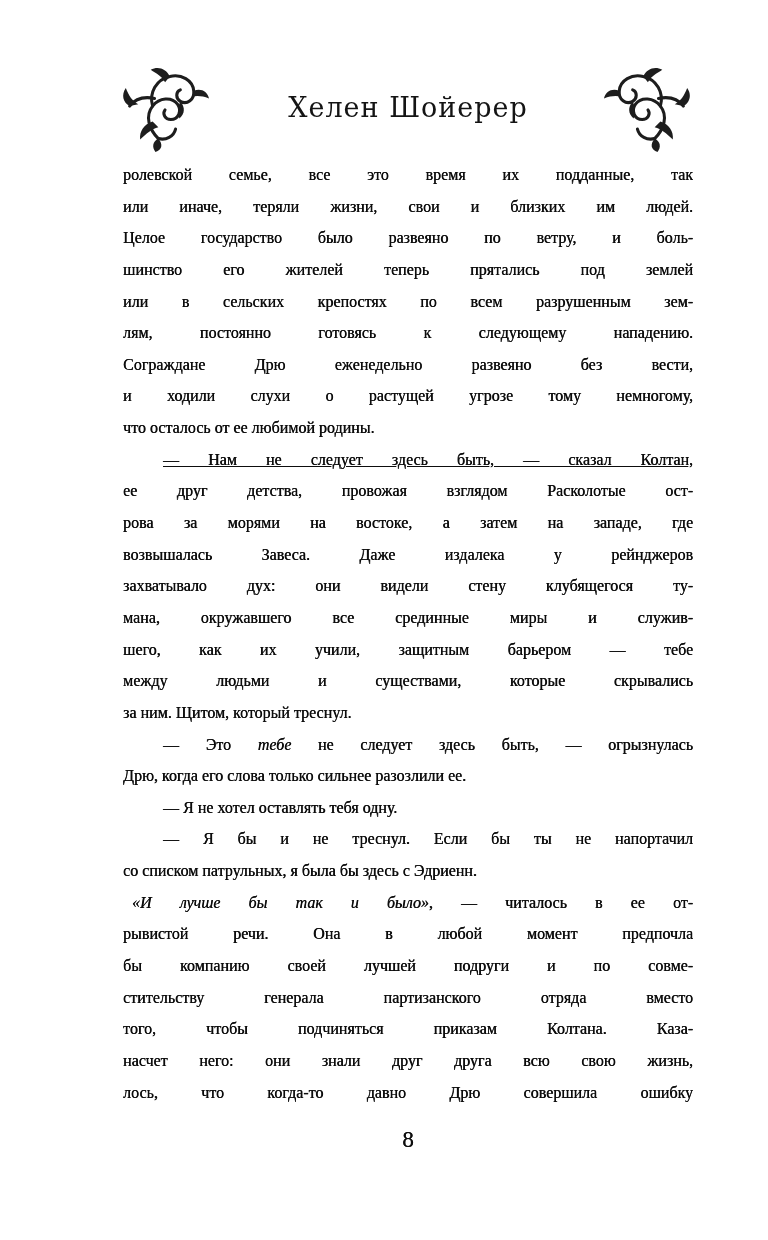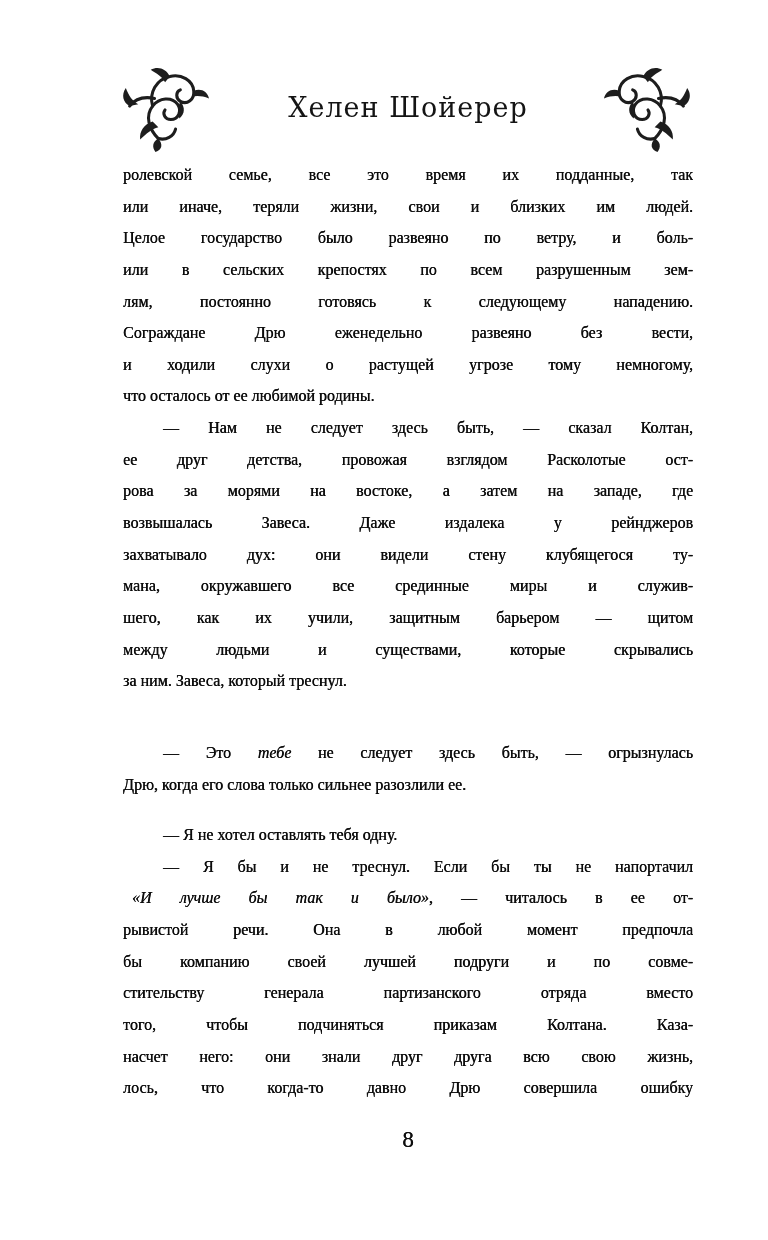--- a/index.html
+++ b/index.html
@@ -112,38 +112,40 @@
         <path d="M40 78 C 45 84, 44 90, 37 92 C 33 87, 34 81, 40 78 Z"></path>
         <path d="M63 39 C 68 45, 68 52, 62 57 C 60 51, 60 45, 63 39 Z"></path>
       </g>
     </svg>
   </div>
 
   <div class="body-text">
       <div class="line"><span>ролевской семье, все это время их подданные, так</span></div>
       <div class="line"><span>или иначе, теряли жизни, свои и близких им людей.</span></div>
       <div class="line"><span>Целое государство было развеяно по ветру, и боль-</span></div>
+      <div class="line"><span>шинство его жителей теперь прятались под землей</span></div>
       <div class="line"><span>или в сельских крепостях по всем разрушенным зем-</span></div>
       <div class="line"><span>лям, постоянно готовясь к следующему нападению.</span></div>
       <div class="line"><span>Сограждане Дрю еженедельно развеяно без вести,</span></div>
       <div class="line"><span>и ходили слухи о растущей угрозе тому немногому,</span></div>
       <div class="line last"><span>что осталось от ее любимой родины.</span></div>
-      <div class="line" style="padding-left: 40px;"><span>— Нам не следует здесь быть, — сказал Колтан,</span></div>
+      <div class="line" style="padding-left: 40px; text-decoration: underline;"><span>— Нам не следует здесь быть, — сказал Колтан,</span></div>
       <div class="line"><span>ее друг детства, провожая взглядом Расколотые ост-</span></div>
       <div class="line"><span>рова за морями на востоке, а затем на западе, где</span></div>
       <div class="line"><span>возвышалась Завеса. Даже издалека у рейнджеров</span></div>
       <div class="line"><span>захватывало дух: они видели стену клубящегося ту-</span></div>
       <div class="line"><span>мана, окружавшего все срединные миры и служив-</span></div>
-      <div class="line"><span>шего, как их учили, защитным барьером — щитом</span></div>
+      <div class="line"><span>шего, как их учили, защитным барьером — тебе</span></div>
       <div class="line"><span>между людьми и существами, которые скрывались</span></div>
-      <div class="line last"><span>за ним. Завеса, который треснул.</span></div>
-      <div class="line" style="padding-left: 40px; margin-top: 40px;"><span>— Это </span><span class="it">тебе</span><span> не следует здесь быть, — огрызнулась</span></div>
+      <div class="line last"><span>за ним. Щитом, который треснул.</span></div>
+      <div class="line" style="padding-left: 40px;"><span>— Это </span><span class="it">тебе</span><span> не следует здесь быть, — огрызнулась</span></div>
       <div class="line last"><span>Дрю, когда его слова только сильнее разозлили ее.</span></div>
-      <div class="line last" style="padding-left: 40px; margin-top: 19px;"><span>— Я не хотел оставлять тебя одну.</span></div>
+      <div class="line last" style="padding-left: 40px;"><span>— Я не хотел оставлять тебя одну.</span></div>
       <div class="line" style="padding-left: 40px;"><span>— Я бы и не треснул. Если бы ты не напортачил</span></div>
+      <div class="line last"><span>со списком патрульных, я была бы здесь с Эдриенн.</span></div>
       <div class="line" style="padding-left: 9px;"><span class="it">«И лучше бы так и было»</span><span>, — читалось в ее от-</span></div>
       <div class="line"><span>рывистой речи. Она в любой момент предпочла</span></div>
       <div class="line"><span>бы компанию своей лучшей подруги и по совме-</span></div>
       <div class="line"><span>стительству генерала партизанского отряда вместо</span></div>
       <div class="line"><span>того, чтобы подчиняться приказам Колтана. Каза-</span></div>
       <div class="line"><span>насчет него: они знали друг друга всю свою жизнь,</span></div>
       <div class="line"><span>лось, что когда-то давно Дрю совершила ошибку</span></div>
     </div>
 
   <div class="pagenum">8</div>

